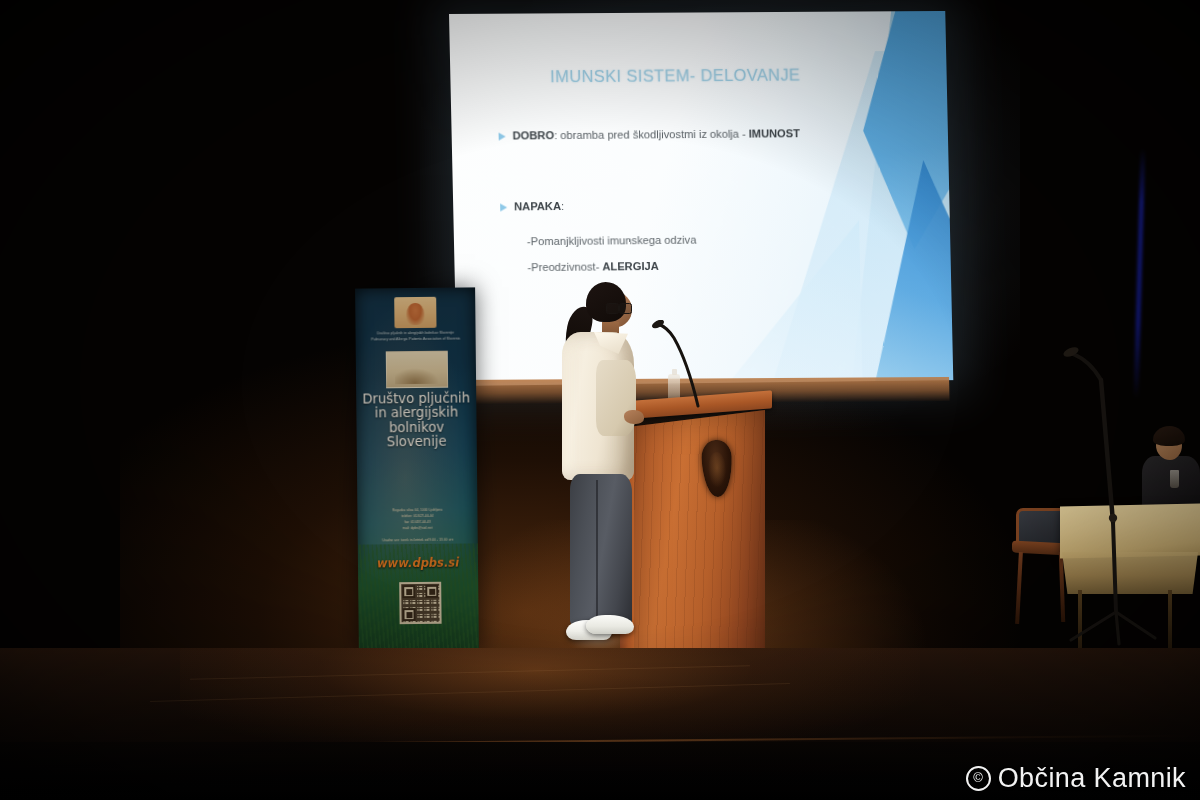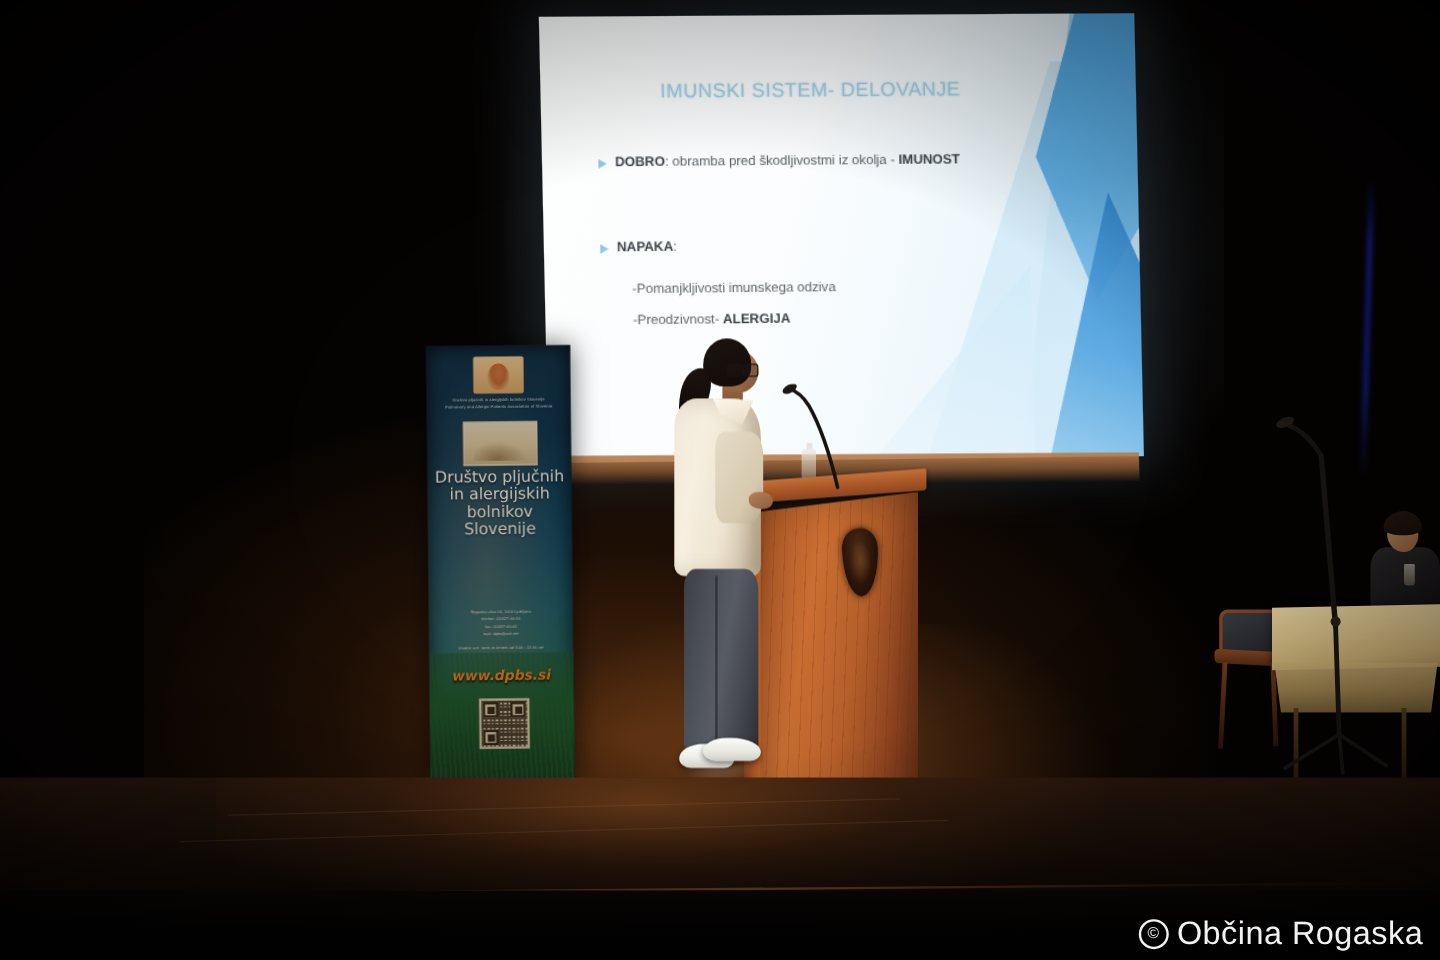--- a/index.html
+++ b/index.html
@@ -556,16 +556,16 @@
   <div id="floor-lit"></div>
   <span class="floor-seam" id="seam1"></span>
   <span class="floor-seam" id="seam2"></span>
   <div id="edge-line"></div>
   <div id="floor-front"></div>
 
   <div id="vignette"></div>
 
   <div id="watermark">
     <span id="wm-c">©</span>
-    <span>Občina Rogaska</span>
+    <span>Občina Kamnik</span>
   </div>
 
 </div>
 
 </body></html>

